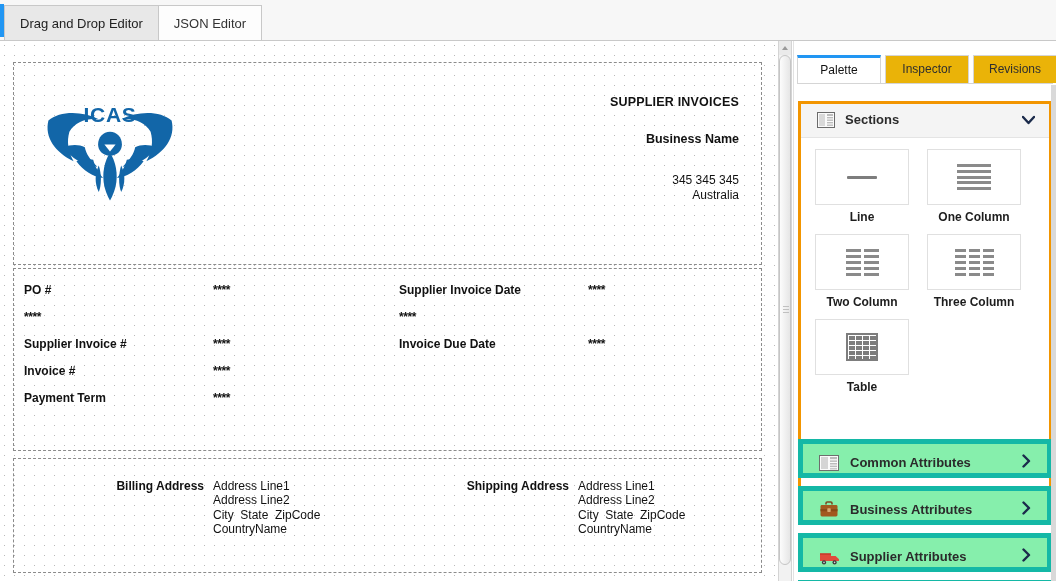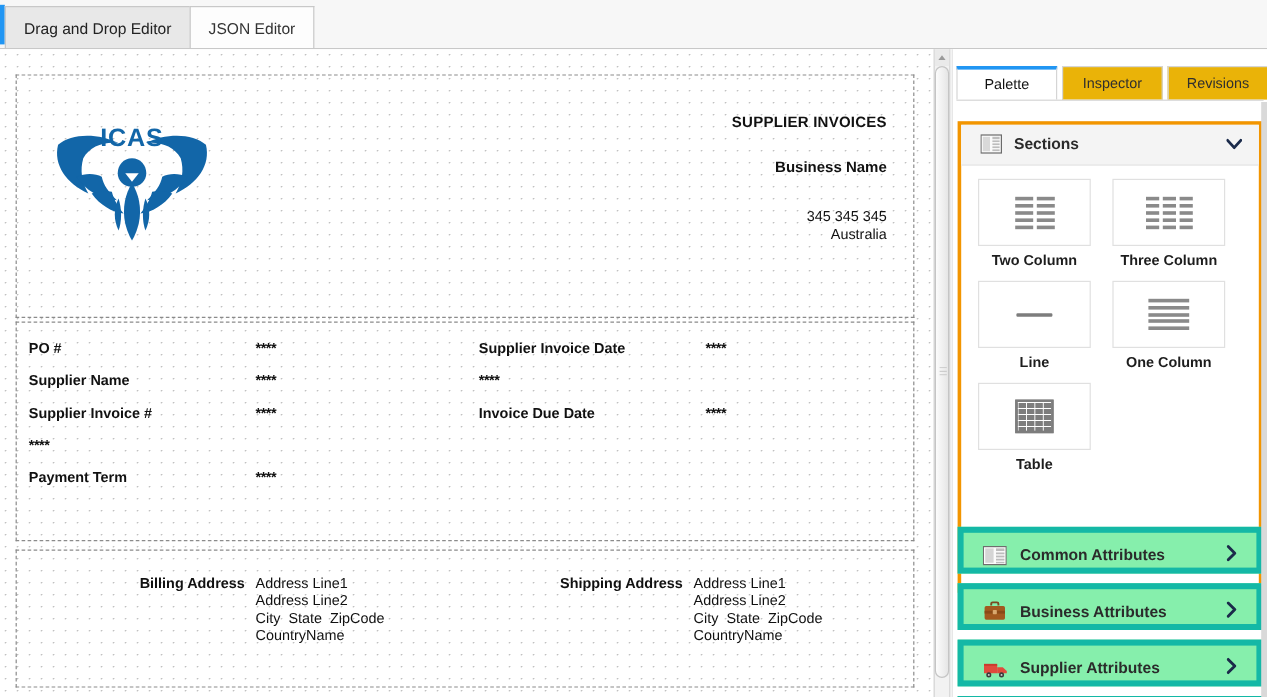--- a/index.html
+++ b/index.html
@@ -249,28 +249,28 @@
       </div>
     </div>
 
     <div class="section-box sec-fields">
       <div class="fld-col left">
         <div class="fld-row">
           <span class="fld-lbl">PO #</span>
           <span class="fld-val">****</span>
         </div>
         <div class="fld-row">
-          <span class="fld-lbl">Supplier Name</span>
           <span class="fld-val">****</span>
         </div>
         <div class="fld-row">
           <span class="fld-lbl">Supplier Invoice #</span>
           <span class="fld-val">****</span>
         </div>
         <div class="fld-row">
+          <span class="fld-lbl">Invoice #</span>
           <span class="fld-val">****</span>
         </div>
         <div class="fld-row">
           <span class="fld-lbl">Payment Term</span>
           <span class="fld-val">****</span>
         </div>
       </div>
       <div class="fld-col right">
         <div class="fld-row">
           <span class="fld-lbl">Supplier Invoice Date</span>
@@ -338,72 +338,20 @@
           <svg width="13" height="11" viewBox="0 0 13 11">
             <path d="M1 2 L6.5 8 L12 2" fill="none" stroke="#1b2b4b" stroke-width="2.4" stroke-linecap="round" stroke-linejoin="round"></path>
           </svg>
         </span>
       </div>
 
       <div class="palette-grid">
         <div class="pal-row">
           <div class="pal-item">
             <div class="pal-box">
-              <div class="g-cols">
-                <div class="c">
-                    <i></i>
-                    <i></i>
-                    <i></i>
-                    <i></i>
-                    <i></i>
-                  </div>
-                <div class="c">
-                    <i></i>
-                    <i></i>
-                    <i></i>
-                    <i></i>
-                    <i></i>
-                  </div>
-              </div>
-            </div>
-            <div class="pal-cap">Two Column</div>
-          </div>
-          <div class="pal-item">
-            <div class="pal-box">
-              <div class="g-cols three">
-                <div class="c">
-                    <i></i>
-                    <i></i>
-                    <i></i>
-                    <i></i>
-                    <i></i>
-                  </div>
-                <div class="c">
-                    <i></i>
-                    <i></i>
-                    <i></i>
-                    <i></i>
-                    <i></i>
-                  </div>
-                <div class="c">
-                    <i></i>
-                    <i></i>
-                    <i></i>
-                    <i></i>
-                    <i></i>
-                  </div>
-              </div>
-            </div>
-            <div class="pal-cap">Three Column</div>
-          </div>
-        </div>
-
-        <div class="pal-row">
-          <div class="pal-item">
-            <div class="pal-box">
               <div class="g-line"></div>
             </div>
             <div class="pal-cap">Line</div>
           </div>
           <div class="pal-item">
             <div class="pal-box">
               <div class="g-onecol">
                   <i></i>
                   <i></i>
                   <i></i>
@@ -411,20 +359,72 @@
                   <i></i>
                 </div>
             </div>
             <div class="pal-cap">One Column</div>
           </div>
         </div>
 
         <div class="pal-row">
           <div class="pal-item">
             <div class="pal-box">
+              <div class="g-cols">
+                <div class="c">
+                    <i></i>
+                    <i></i>
+                    <i></i>
+                    <i></i>
+                    <i></i>
+                  </div>
+                <div class="c">
+                    <i></i>
+                    <i></i>
+                    <i></i>
+                    <i></i>
+                    <i></i>
+                  </div>
+              </div>
+            </div>
+            <div class="pal-cap">Two Column</div>
+          </div>
+          <div class="pal-item">
+            <div class="pal-box">
+              <div class="g-cols three">
+                <div class="c">
+                    <i></i>
+                    <i></i>
+                    <i></i>
+                    <i></i>
+                    <i></i>
+                  </div>
+                <div class="c">
+                    <i></i>
+                    <i></i>
+                    <i></i>
+                    <i></i>
+                    <i></i>
+                  </div>
+                <div class="c">
+                    <i></i>
+                    <i></i>
+                    <i></i>
+                    <i></i>
+                    <i></i>
+                  </div>
+              </div>
+            </div>
+            <div class="pal-cap">Three Column</div>
+          </div>
+        </div>
+
+        <div class="pal-row">
+          <div class="pal-item">
+            <div class="pal-box">
               <div class="g-table"></div>
             </div>
             <div class="pal-cap">Table</div>
           </div>
         </div>
       </div>
     </div>
 
     <div class="acc acc-1">
       <span class="acc-ic">

